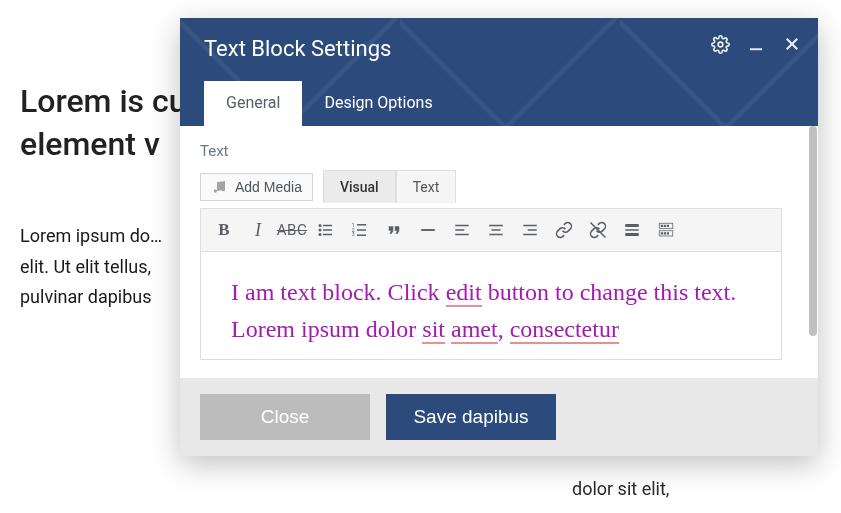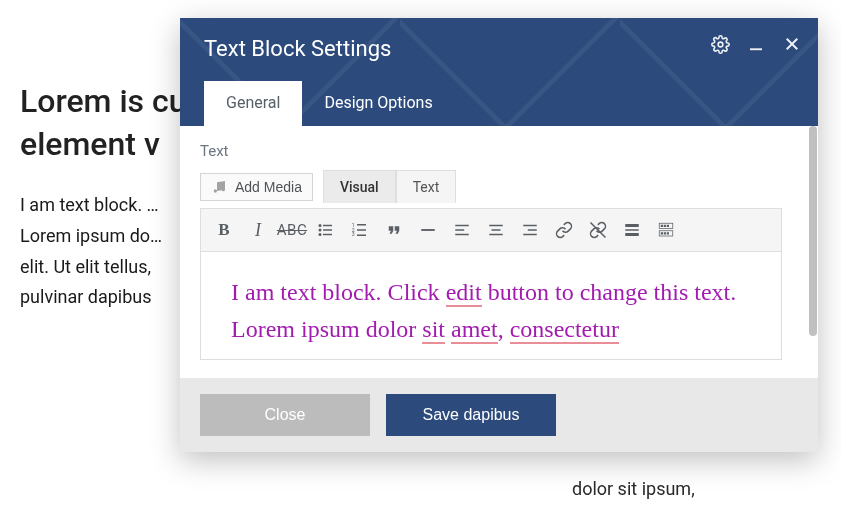--- a/index.html
+++ b/index.html
@@ -206,21 +206,21 @@
       padding-bottom: 0;
     }
     .modal-footer {
       background: #e8e8e8;
       padding: 16px 20px;
       display: flex;
       gap: 16px;
     }
     .footer-btn {
       padding: 12px 18px;
-      font-size: 16px;
+      font-size: 19px;
       border: none;
       cursor: pointer;
       min-width: 170px;
     }
     .btn-close {
       background: #bcbcbc;
       color: #fff;
     }
     .btn-save {
       background: #2c4b7c;
@@ -236,28 +236,28 @@
   </style>
 </head>
 <body>
 
 <div class="background-content">
   <h1 class="bg-heading">
     <span>Lorem is cus</span><br>
     <span>element v</span>
   </h1>
   <p class="bg-paragraph">
-    <span>I am text block. …</span><br>
+    <br>
     <span>Lorem ipsum do…</span><br>
     <span>elit. Ut elit tellus,</span><br>
     <span>pulvinar dapibus</span>
   </p>
 </div>
 
-<div class="bg-bottom-text">dolor sit ipsum,</div>
+<div class="bg-bottom-text">dolor sit elit,</div>
 
 <div class="modal">
   <div class="modal-header">
     <div class="modal-title">Text Block Settings</div>
     <div class="modal-window-controls">
       <span class="win-icon">
         <svg width="19" height="19" viewBox="0 0 24 24" fill="none" stroke="#fff" stroke-width="2">
           <circle cx="12" cy="12" r="3"></circle>
           <path d="M19.4 15a1.7 1.7 0 0 0 .34 1.87l.06.06a2 2 0 1 1-2.83 2.83l-.06-.06a1.7 1.7 0 0 0-1.87-.34 1.7 1.7 0 0 0-1 1.55V21a2 2 0 1 1-4 0v-.09a1.7 1.7 0 0 0-1.11-1.55 1.7 1.7 0 0 0-1.87.34l-.06.06a2 2 0 1 1-2.83-2.83l.06-.06a1.7 1.7 0 0 0 .34-1.87 1.7 1.7 0 0 0-1.55-1H3a2 2 0 1 1 0-4h.09a1.7 1.7 0 0 0 1.55-1.11 1.7 1.7 0 0 0-.34-1.87l-.06-.06A2 2 0 1 1 7.07 4.24l.06.06a1.7 1.7 0 0 0 1.87.34H9a1.7 1.7 0 0 0 1-1.55V3a2 2 0 1 1 4 0v.09a1.7 1.7 0 0 0 1 1.55 1.7 1.7 0 0 0 1.87-.34l.06-.06a2 2 0 1 1 2.83 2.83l-.06.06a1.7 1.7 0 0 0-.34 1.87V9a1.7 1.7 0 0 0 1.55 1H21a2 2 0 1 1 0 4h-.09a1.7 1.7 0 0 0-1.55 1z"></path>
         </svg>

